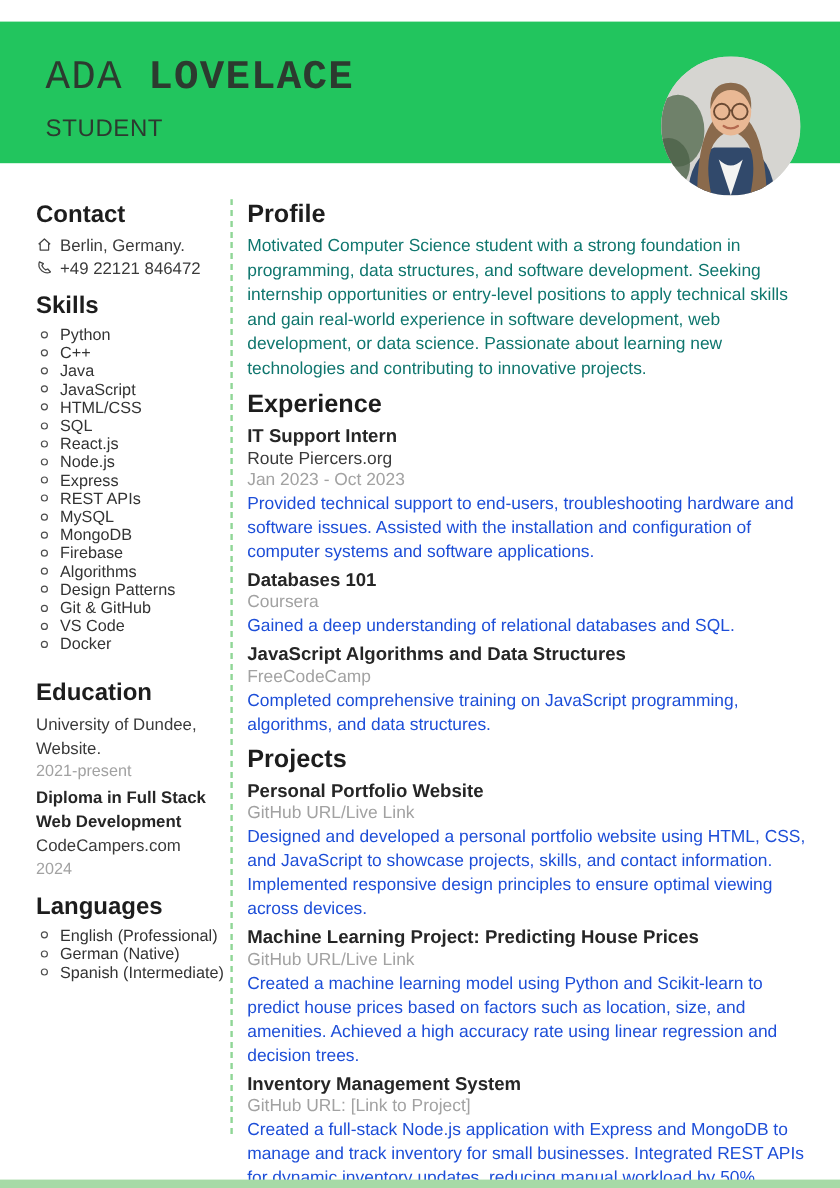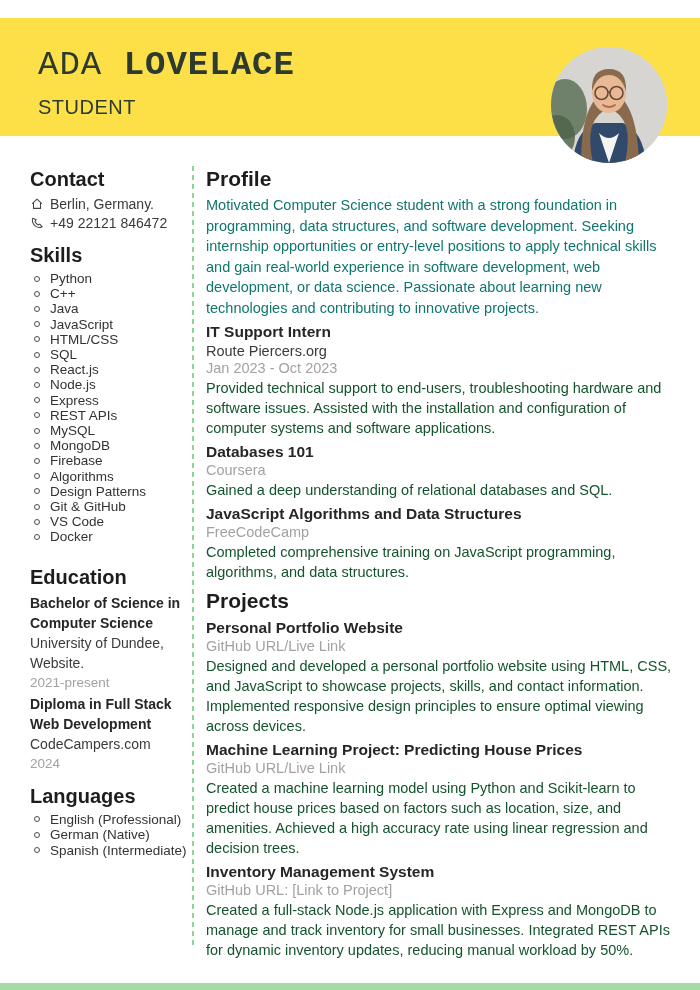--- a/index.html
+++ b/index.html
@@ -9,21 +9,21 @@
     width: 700px; height: 990px;
     background: #ffffff;
     overflow: hidden;
     font-family: "Liberation Sans", "DejaVu Sans", sans-serif;
     color: #3f3f3f;
   }
   
   .band {
     position: absolute; left: 0; top: 18px;
     width: 700px; height: 118px;
-    background: #fde047;
+    background: #22c55e;
   }
   .name-block { position: absolute; left: 38px; top: 28px; }
   h1.name {
     font-family: "Liberation Mono", "DejaVu Sans Mono", monospace;
     font-size: 34px; line-height: 38px;
     letter-spacing: 1px;
     color: #2c3a2f;
     font-weight: 400;
     white-space: nowrap;
   }
@@ -104,21 +104,21 @@
   }
   .m-section + .m-section .main-h { margin-top: 6px; }
   .body-text { font-size: 14.5px; line-height: 20.5px; color: #0f766e; }
   .entry-title {
     font-size: 15.5px; line-height: 20px;
     font-weight: 700; color: #262626;
     margin-top: 4px;
   }
   .entry-sub { font-size: 14.5px; line-height: 18px; color: #3a3a3a; }
   .entry-muted { font-size: 14.5px; line-height: 17px; color: #a2a2a2; }
-  .entry-desc { font-size: 14.5px; line-height: 20px; color: #14532d; margin-top: 1px; margin-bottom: 1px; }
+  .entry-desc { font-size: 14.5px; line-height: 20px; color: #1d4ed8; margin-top: 1px; margin-bottom: 1px; }
 </style>
 </head>
 <body>
 
 <header class="band">
   <div class="name-block">
     <h1 class="name"><span>ADA</span> <span class="last">LOVELACE</span></h1>
     <div class="role-line">STUDENT</div>
   </div>
 </header>
@@ -174,21 +174,20 @@
       <li>Design Patterns</li>
       <li>Git &amp; GitHub</li>
       <li>VS Code</li>
       <li>Docker</li>
     </ul>
   </section>
 
   <section class="sec-education">
     <h2 class="side-h">Education</h2>
     <div>
-      <p class="edu-degree">Bachelor of Science in Computer Science</p>
       <p class="edu-school">University of Dundee, Website.</p>
       <p class="edu-period">2021-present</p>
     </div>
     <div>
       <p class="edu-degree">Diploma in Full Stack Web Development</p>
       <p class="edu-school">CodeCampers.com</p>
       <p class="edu-period">2024</p>
     </div>
   </section>
 
@@ -204,20 +203,21 @@
 </aside>
 
 <main class="main-col">
 
   <section class="m-section">
     <h2 class="main-h">Profile</h2>
     <p class="body-text">Motivated Computer Science student with a strong foundation in programming, data structures, and software development. Seeking internship opportunities or entry-level positions to apply technical skills and gain real-world experience in software development, web development, or data science. Passionate about learning new technologies and contributing to innovative projects.</p>
   </section>
 
   <section class="m-section">
+    <h2 class="main-h">Experience</h2>
     <div>
       <h3 class="entry-title">IT Support Intern</h3>
       <p class="entry-sub">Route Piercers.org</p>
       <p class="entry-muted">Jan 2023 - Oct 2023</p>
       <p class="entry-desc">Provided technical support to end-users, troubleshooting hardware and software issues. Assisted with the installation and configuration of computer systems and software applications.</p>
     </div>
   </section>
 
   <section class="m-section">
     <div>

